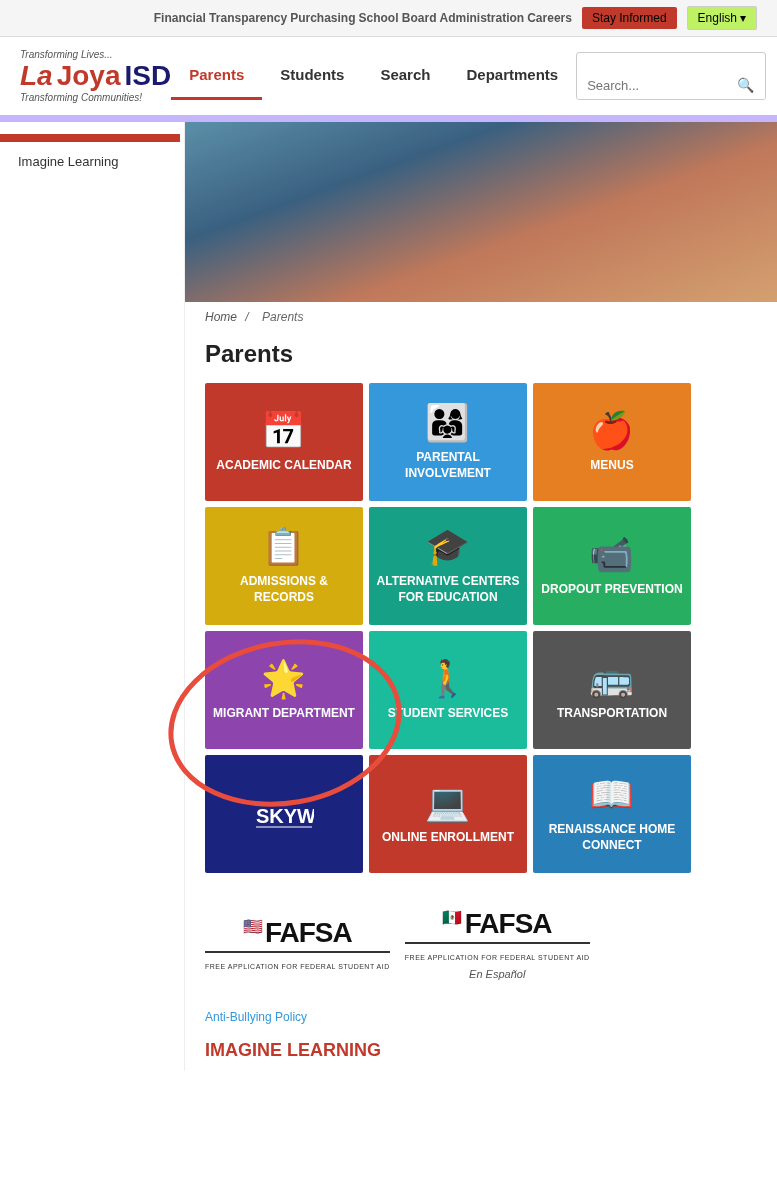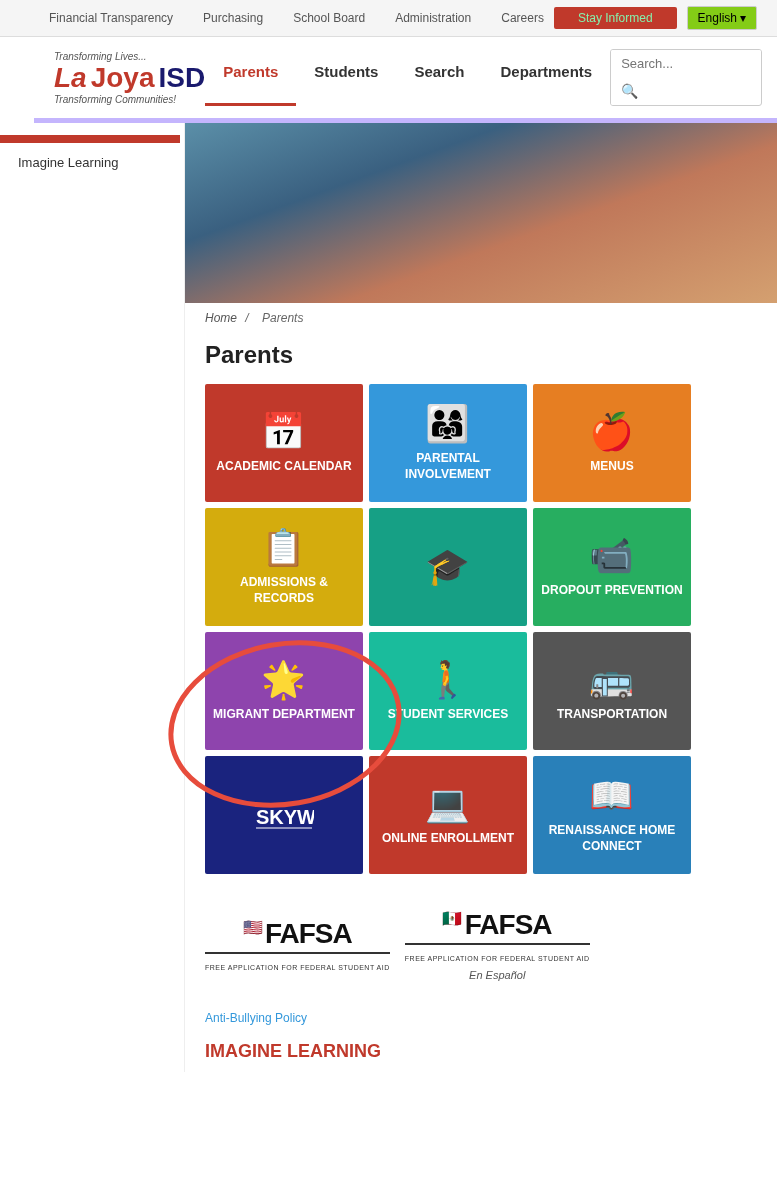--- a/index.html
+++ b/index.html
@@ -9,52 +9,51 @@
     .top-bar {
       background: #f5f5f5;
       border-bottom: 1px solid #ddd;
       padding: 6px 20px;
       display: flex;
       justify-content: flex-end;
       align-items: center;
       gap: 10px;
       font-size: 12px;
     }
-    .top-bar-links { display: flex; gap: 30px; align-items: center; }
+    .top-bar-links { display: flex; gap: 3px; align-items: center; font-weight: bold; }
     .top-bar-links a { color: #555; text-decoration: none; font-size: 12px; }
     .stay-informed-btn {
       background: #c0392b;
-      color: #86efac;
+      color: #000000;
       border: none;
-      padding: 4px 24px;
+      padding: 4px 10px;
       font-size: 12px;
       cursor: pointer;
       border-radius: 2px;
     }
     .english-btn {
-      background: #84cc16;
+      background: #bef264;
       border: 1px solid #ccc;
       padding: 4px 10px;
       font-size: 12px;
       cursor: pointer;
       border-radius: 2px;
       display: flex;
       align-items: center;
       gap: 3px;
     }
 
     
     .header {
       background: #fff;
       padding: 12px 20px;
       display: flex;
       align-items: center;
       justify-content: space-between;
-      border-bottom: 5px solid #c4b5fd;
-      margin-left: 34px;
+      border-bottom: 7px solid #c4b5fd;
     }
     .logo-area { display: flex; flex-direction: column; }
     .logo-transforming { font-size: 10px; color: #555; font-style: italic; }
     .logo-name { display: flex; align-items: baseline; gap: 4px; }
     .logo-la { color: #c0392b; font-size: 28px; font-weight: bold; font-style: italic; }
     .logo-joya { color: #c0392b; font-size: 28px; font-weight: bold; }
     .logo-isd { color: #1a1a6e; font-size: 28px; font-weight: bold; }
     .logo-communities { font-size: 10px; color: #555; font-style: italic; }
     .nav-links { display: flex; gap: 0; }
     .nav-link {
@@ -63,25 +62,24 @@
       font-weight: bold;
       color: #333;
       text-decoration: none;
       cursor: pointer;
       border-bottom: 3px solid transparent;
     }
     .nav-link:hover, .nav-link.active { border-bottom: 3px solid #c0392b; color: #c0392b; }
     .search-area {
       margin-left: auto;
       display: flex;
-      align-items: flex-start;
+      align-items: flex-end;
       border: 1px solid #ccc;
       border-radius: 3px;
       overflow: hidden;
-      flex-direction: column;
     }
     .search-input {
       border: none;
       padding: 6px 10px;
       font-size: 13px;
       outline: none;
       width: 150px;
     }
     .search-btn {
       background: #fff;
@@ -356,20 +354,21 @@
           <div class="tile-icon">🍎</div>
           <div class="tile-label">MENUS</div>
         </div>
 
         <div class="tile tile-yellow">
           <div class="tile-icon">📋</div>
           <div class="tile-label">Admissions &amp; Records</div>
         </div>
         <div class="tile tile-teal">
           <div class="tile-icon">🎓</div>
+          <div class="tile-label">Alternative Centers for Education</div>
         </div>
         <div class="tile tile-green">
           <div class="tile-icon">📹</div>
           <div class="tile-label">Dropout Prevention</div>
         </div>
 
         <div class="tile tile-purple">
           <div class="tile-icon">🌟</div>
           <div class="tile-label">Migrant Department</div>
         </div>

